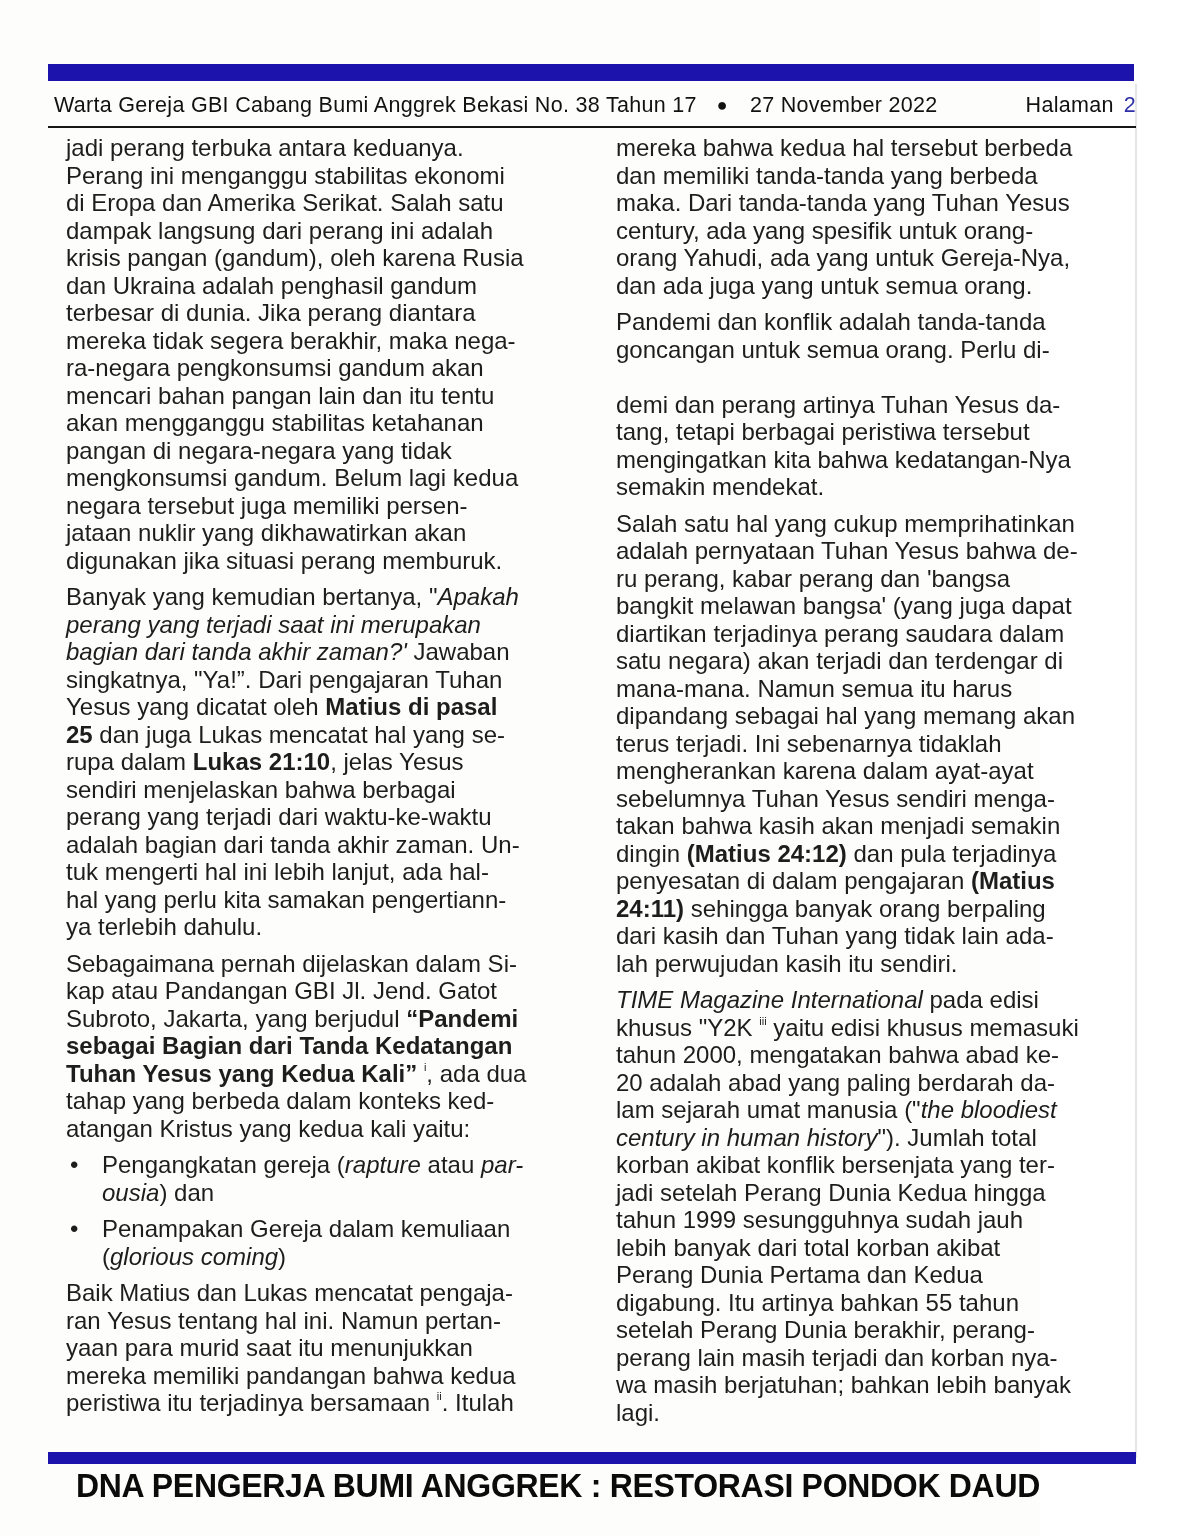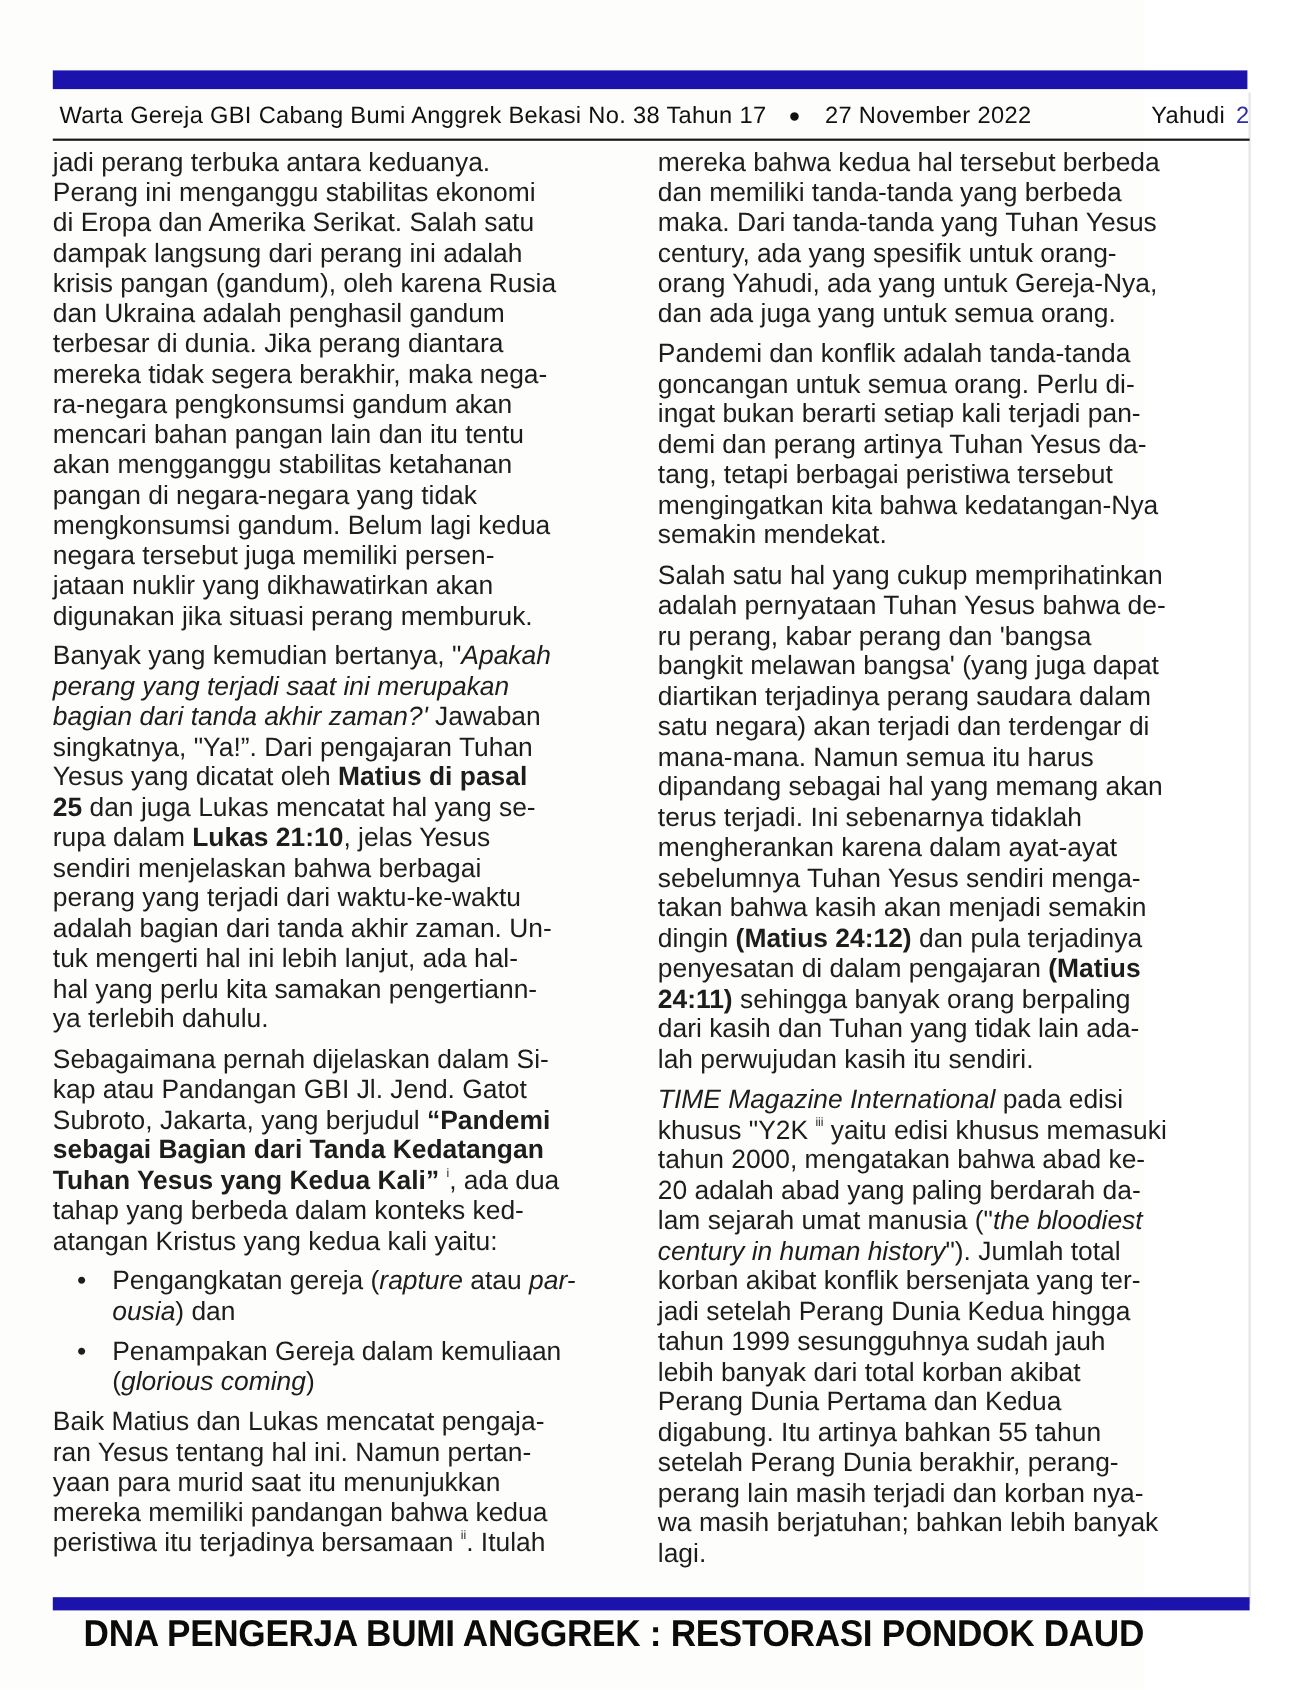--- a/index.html
+++ b/index.html
@@ -30,21 +30,21 @@
     background:rgba(0,0,0,0.10);
   }
   
   .columns{
     position:absolute;left:48px;top:134px;width:1090px;
     display:flex;
     font-size:24px;line-height:27.5px;color:#1d1d1d;
   }
   .col-left{width:527px;margin-right:23px;}
   .col-right{width:540px;}
-  .para{margin:0 0 9px 0;}
+  .para{margin:0 0 9px 18px;}
   .it{font-style:italic;}
   .bd{font-weight:bold;}
   .sup{font-size:11px;vertical-align:super;line-height:0;position:relative;top:-2px;}
   .li{display:flex;margin:0 0 9px 0;padding-left:22px;}
   .li .dot{width:32px;font-size:24px;flex:0 0 32px;}
   .li .litext{flex:1;}
   
   .bottom-bar{
     position:absolute;left:48px;top:1452px;width:1088px;height:12px;
   }
@@ -59,21 +59,21 @@
 
 <div class="page">
 
   <div class="top-bar" style="background: rgb(28, 19, 173);"></div>
 
   <div class="header-row">
     <span>Warta Gereja GBI Cabang Bumi Anggrek Bekasi No. 38 Tahun 17</span>
     <span class="sep">●</span>
     <span>27 November 2022</span>
     <span class="spacer"></span>
-    <span>Yahudi</span>
+    <span>Halaman</span>
     <span class="page-num" style="color: rgb(46, 46, 166);">2</span>
   </div>
 
   <div class="header-rule"></div>
   <div class="edge-line"></div>
 
   <div class="columns">
     <div class="col-left" id="col-left">
         <p class="para"><span>jadi perang terbuka antara keduanya.</span><br><span>Perang ini menganggu stabilitas ekonomi</span><br><span>di Eropa dan Amerika Serikat. Salah satu</span><br><span>dampak langsung dari perang ini adalah</span><br><span>krisis pangan (gandum), oleh karena Rusia</span><br><span>dan Ukraina adalah penghasil gandum</span><br><span>terbesar di dunia. Jika perang diantara</span><br><span>mereka tidak segera berakhir, maka nega-</span><br><span>ra-negara pengkonsumsi gandum akan</span><br><span>mencari bahan pangan lain dan itu tentu</span><br><span>akan mengganggu stabilitas ketahanan</span><br><span>pangan di negara-negara yang tidak</span><br><span>mengkonsumsi gandum. Belum lagi kedua</span><br><span>negara tersebut juga memiliki persen-</span><br><span>jataan nuklir yang dikhawatirkan akan</span><br><span>digunakan jika situasi perang memburuk.</span></p>
         <p class="para"><span>Banyak yang kemudian bertanya, "</span><span class="it">Apakah</span><br><span class="it">perang yang terjadi saat ini merupakan</span><br><span class="it">bagian dari tanda akhir zaman?'</span><span> Jawaban</span><br><span>singkatnya, "Ya!”. Dari pengajaran Tuhan</span><br><span>Yesus yang dicatat oleh </span><span class="bd">Matius di pasal</span><br><span class="bd">25</span><span> dan juga Lukas mencatat hal yang se-</span><br><span>rupa dalam </span><span class="bd">Lukas 21:10</span><span>, jelas Yesus</span><br><span>sendiri menjelaskan bahwa berbagai</span><br><span>perang yang terjadi dari waktu-ke-waktu</span><br><span>adalah bagian dari tanda akhir zaman. Un-</span><br><span>tuk mengerti hal ini lebih lanjut, ada hal-</span><br><span>hal yang perlu kita samakan pengertiann-</span><br><span>ya terlebih dahulu.</span></p>
@@ -83,21 +83,21 @@
           <div class="litext"><span>Pengangkatan gereja (</span><span class="it">rapture</span><span> atau </span><span class="it">par-</span><br><span class="it">ousia</span><span>) dan</span></div>
         </div>
         <div class="li">
           <span class="dot">•</span>
           <div class="litext"><span>Penampakan Gereja dalam kemuliaan</span><br><span>(</span><span class="it">glorious coming</span><span>)</span></div>
         </div>
         <p class="para"><span>Baik Matius dan Lukas mencatat pengaja-</span><br><span>ran Yesus tentang hal ini. Namun pertan-</span><br><span>yaan para murid saat itu menunjukkan</span><br><span>mereka memiliki pandangan bahwa kedua</span><br><span>peristiwa itu terjadinya bersamaan </span><span class="sup">ii</span><span>. Itulah</span><br></p>
       </div>
     <div class="col-right" id="col-right">
         <p class="para"><span>mereka bahwa kedua hal tersebut berbeda</span><br><span>dan memiliki tanda-tanda yang berbeda</span><br><span>maka. Dari tanda-tanda yang Tuhan Yesus</span><br><span>century, ada yang spesifik untuk orang-</span><br><span>orang Yahudi, ada yang untuk Gereja-Nya,</span><br><span>dan ada juga yang untuk semua orang.</span></p>
-        <p class="para"><span>Pandemi dan konflik adalah tanda-tanda</span><br><span>goncangan untuk semua orang. Perlu di-</span><br><span>ingat bukan berarti setiap kali terjadi pan-</span><br><span>demi dan perang artinya Tuhan Yesus da-</span><br><span>tang, tetapi berbagai peristiwa tersebut</span><br><span>mengingatkan kita bahwa kedatangan-Nya</span><br><span>semakin mendekat.</span></p>
+        <p class="para"><span>Pandemi dan konflik adalah tanda-tanda</span><br><span>goncangan untuk semua orang. Perlu di-</span><br><br><span>demi dan perang artinya Tuhan Yesus da-</span><br><span>tang, tetapi berbagai peristiwa tersebut</span><br><span>mengingatkan kita bahwa kedatangan-Nya</span><br><span>semakin mendekat.</span></p>
         <p class="para"><span>Salah satu hal yang cukup memprihatinkan</span><br><span>adalah pernyataan Tuhan Yesus bahwa de-</span><br><span>ru perang, kabar perang dan 'bangsa</span><br><span>bangkit melawan bangsa' (yang juga dapat</span><br><span>diartikan terjadinya perang saudara dalam</span><br><span>satu negara) akan terjadi dan terdengar di</span><br><span>mana-mana. Namun semua itu harus</span><br><span>dipandang sebagai hal yang memang akan</span><br><span>terus terjadi. Ini sebenarnya tidaklah</span><br><span>mengherankan karena dalam ayat-ayat</span><br><span>sebelumnya Tuhan Yesus sendiri menga-</span><br><span>takan bahwa kasih akan menjadi semakin</span><br><span>dingin </span><span class="bd">(Matius 24:12)</span><span> dan pula terjadinya</span><br><span>penyesatan di dalam pengajaran </span><span class="bd">(Matius</span><br><span class="bd">24:11)</span><span> sehingga banyak orang berpaling</span><br><span>dari kasih dan Tuhan yang tidak lain ada-</span><br><span>lah perwujudan kasih itu sendiri.</span></p>
         <p class="para"><span class="it">TIME Magazine International</span><span> pada edisi</span><br><span>khusus "Y2K </span><span class="sup">iii</span><span> yaitu edisi khusus memasuki</span><br><span>tahun 2000, mengatakan bahwa abad ke-</span><br><span>20 adalah abad yang paling berdarah da-</span><br><span>lam sejarah umat manusia ("</span><span class="it">the bloodiest</span><br><span class="it">century in human history</span><span>").  Jumlah total</span><br><span>korban akibat konflik bersenjata yang ter-</span><br><span>jadi setelah Perang Dunia Kedua hingga</span><br><span>tahun 1999 sesungguhnya sudah jauh</span><br><span>lebih banyak dari total korban akibat</span><br><span>Perang Dunia Pertama dan Kedua</span><br><span>digabung. Itu artinya bahkan 55 tahun</span><br><span>setelah Perang Dunia berakhir, perang-</span><br><span>perang lain masih terjadi dan korban nya-</span><br><span>wa masih berjatuhan; bahkan lebih banyak</span><br><span>lagi.</span></p>
       </div>
   </div>
 
   <div class="bottom-bar" style="background: rgb(28, 19, 173);"></div>
   <div class="footer-banner">DNA PENGERJA BUMI ANGGREK : RESTORASI PONDOK DAUD</div>
 
 </div>
 

